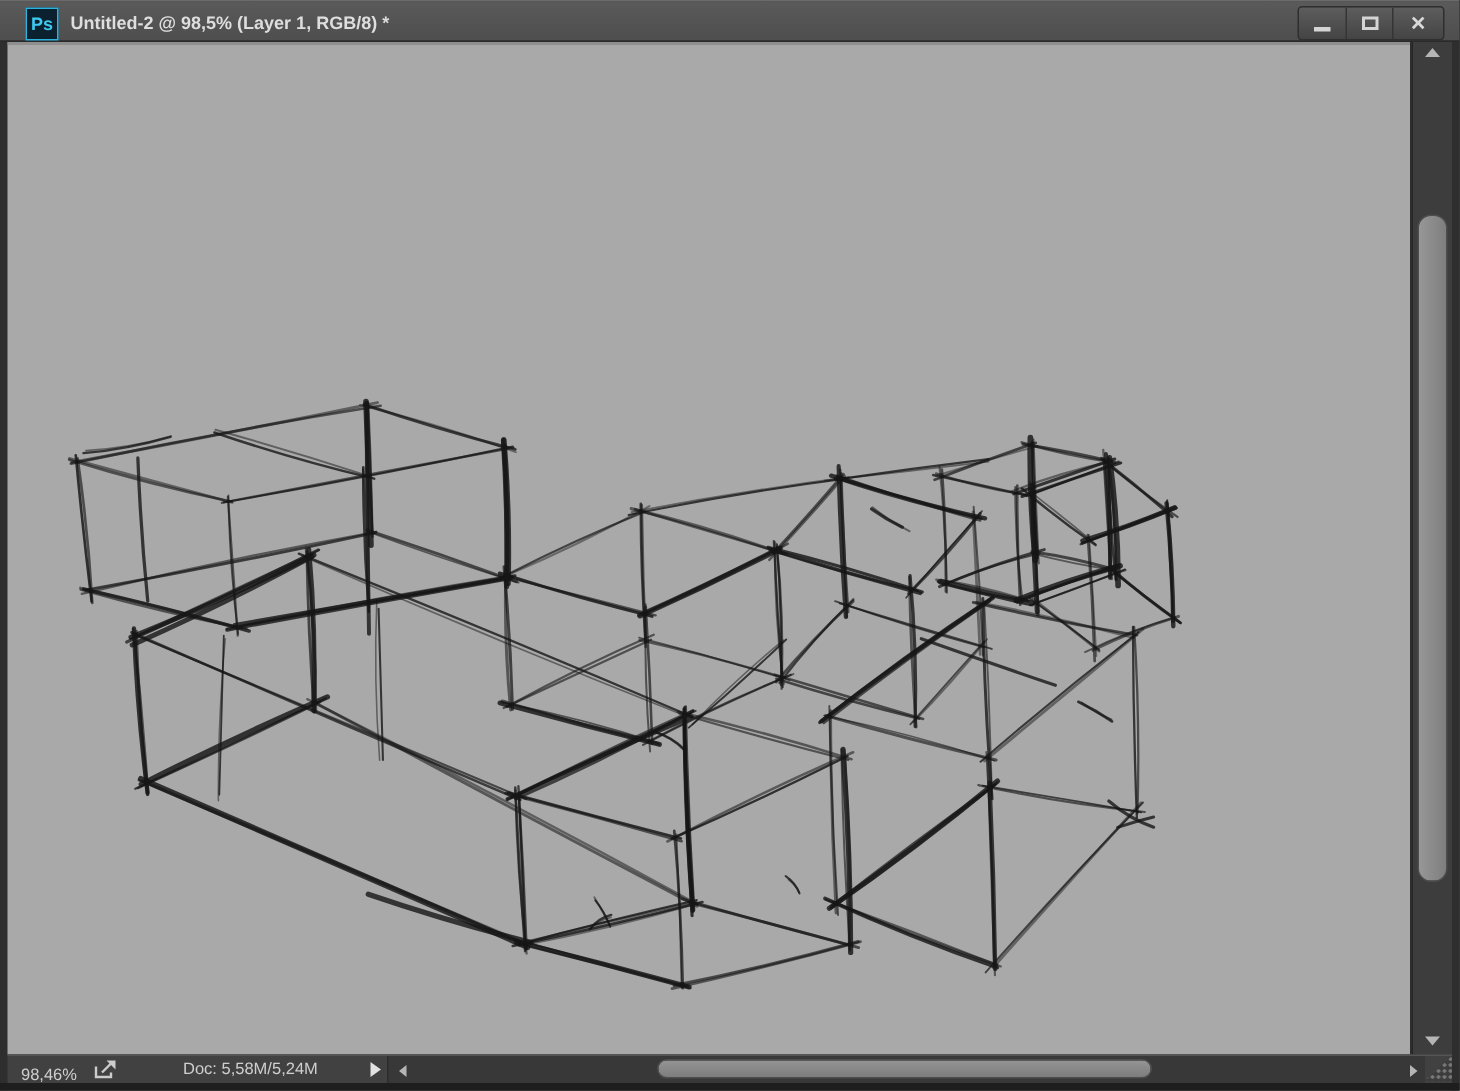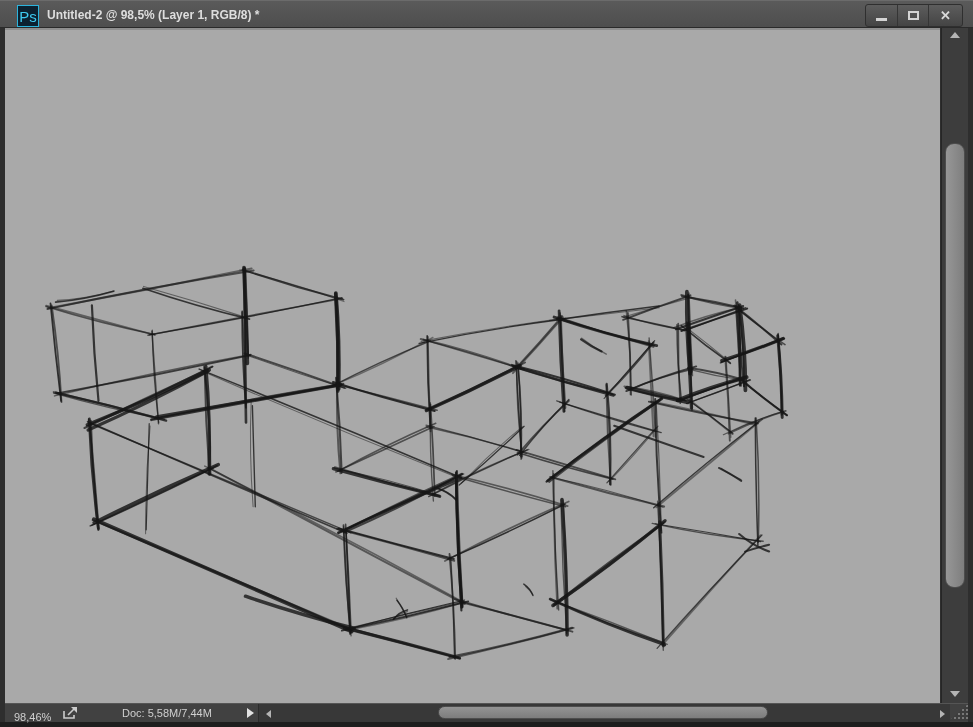--- a/index.html
+++ b/index.html
@@ -7,21 +7,21 @@
        font-family:"Liberation Sans",sans-serif;}
   .window{position:absolute;inset:0;background:#2e2e2e;}
 
   
   .titlebar{position:absolute;left:0;top:0;width:973px;height:28px;
     background:linear-gradient(#5a5a5a,#4e4e4e);
     border-top:1px solid #6b6b6b;border-bottom:1px solid #2a2a2a;
     box-sizing:border-box;display:flex;align-items:center;}
   .ps-badge{position:absolute;left:17px;top:4px;width:20px;height:20px;
     background:#0c2130;border:1px solid #2bb4dd;color:#3ec9ef;
-    font-size:15px;font-weight:normal;display:flex;align-items:center;
+    font-size:12px;font-weight:bold;display:flex;align-items:center;
     justify-content:center;letter-spacing:0;}
   .title-text{position:absolute;left:47px;top:0;height:16px;line-height:28px;
     color:#dedede;font-size:12px;font-weight:bold;white-space:nowrap;}
   .win-controls{position:absolute;right:10px;top:3px;height:21px;display:flex;
     border:1px solid #2f2f2f;border-radius:3px;overflow:hidden;
     background:linear-gradient(#5d5d5d,#444);}
   .win-btn{width:31px;height:21px;display:flex;align-items:center;justify-content:center;
     border-left:1px solid #353535;box-sizing:border-box;position:relative;}
   .win-btn:first-child{border-left:none;}
   .win-btn.close{width:34px;color:#d9d9d9;font-size:13px;font-weight:bold;}
@@ -374,21 +374,21 @@
 
   <div class="statusbar">
     <div class="zoom-field">98,46%</div>
     <div class="export-icon">
       <svg width="18" height="14" viewBox="0 0 18 14">
         <path d="M2 5 V12 H12 V9" stroke="#cccccc" stroke-width="1.6" fill="none"></path>
         <path d="M6 9 L13 2" stroke="#cccccc" stroke-width="1.6" fill="none"></path>
         <path d="M9 1 L15 1 L15 7 Z" fill="#cccccc"></path>
       </svg>
     </div>
-    <div class="doc-info">Doc: 5,58M/7,44M</div>
+    <div class="doc-info">Doc: 5,58M/5,24M</div>
     <div class="popup-arrow"></div>
 
     <div class="hscroll">
       <div class="tri tri-left"></div>
       <div class="h-thumb"></div>
       <div class="tri tri-right"></div>
     </div>
   </div>
 
   <div class="corner-grip"></div>

